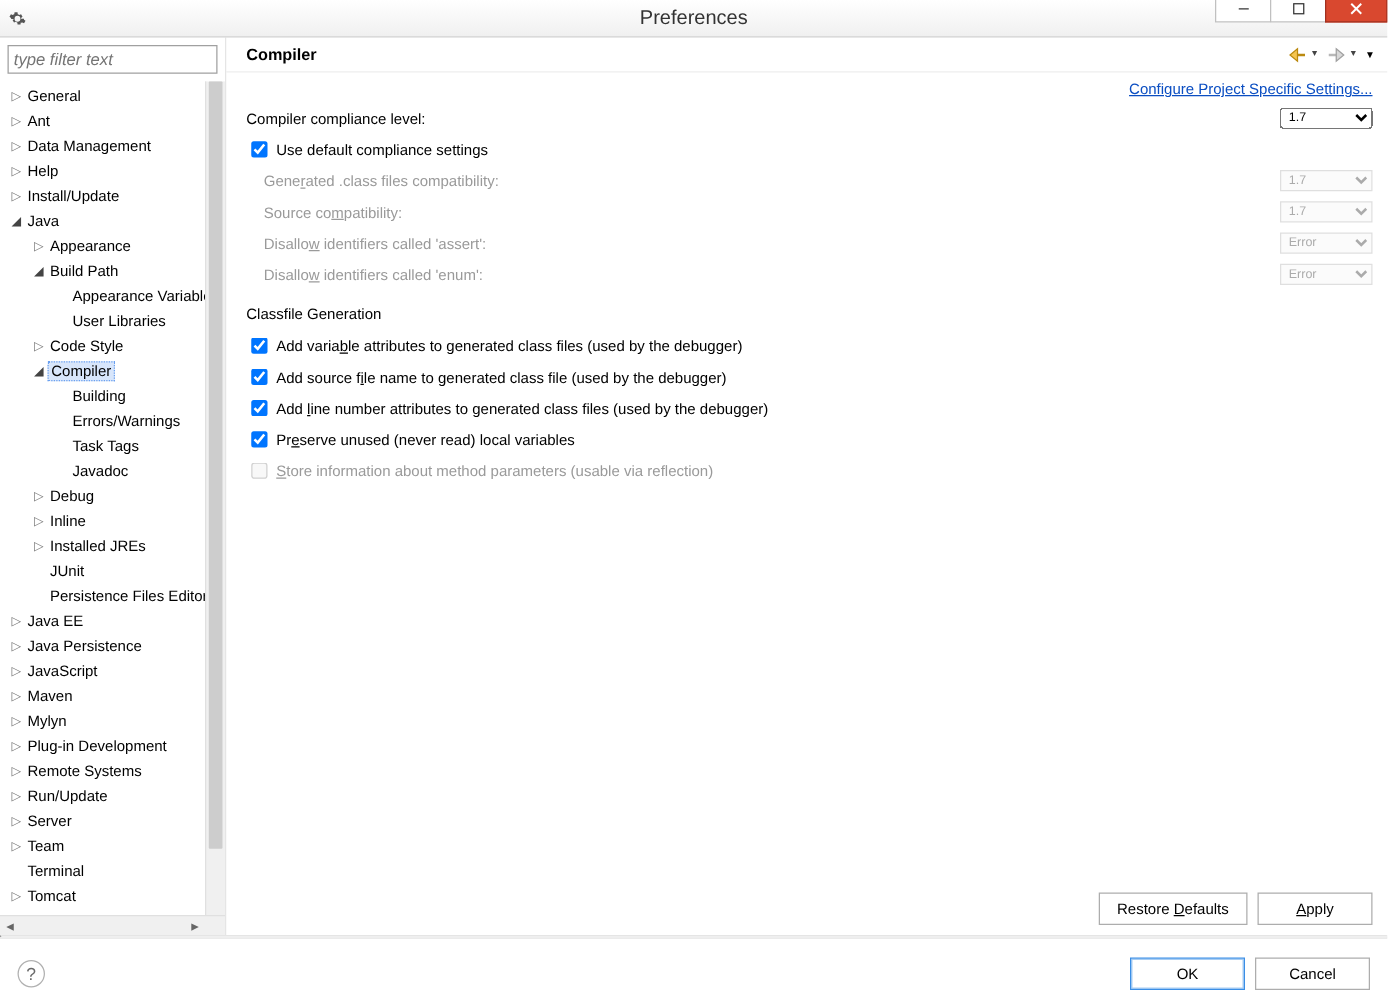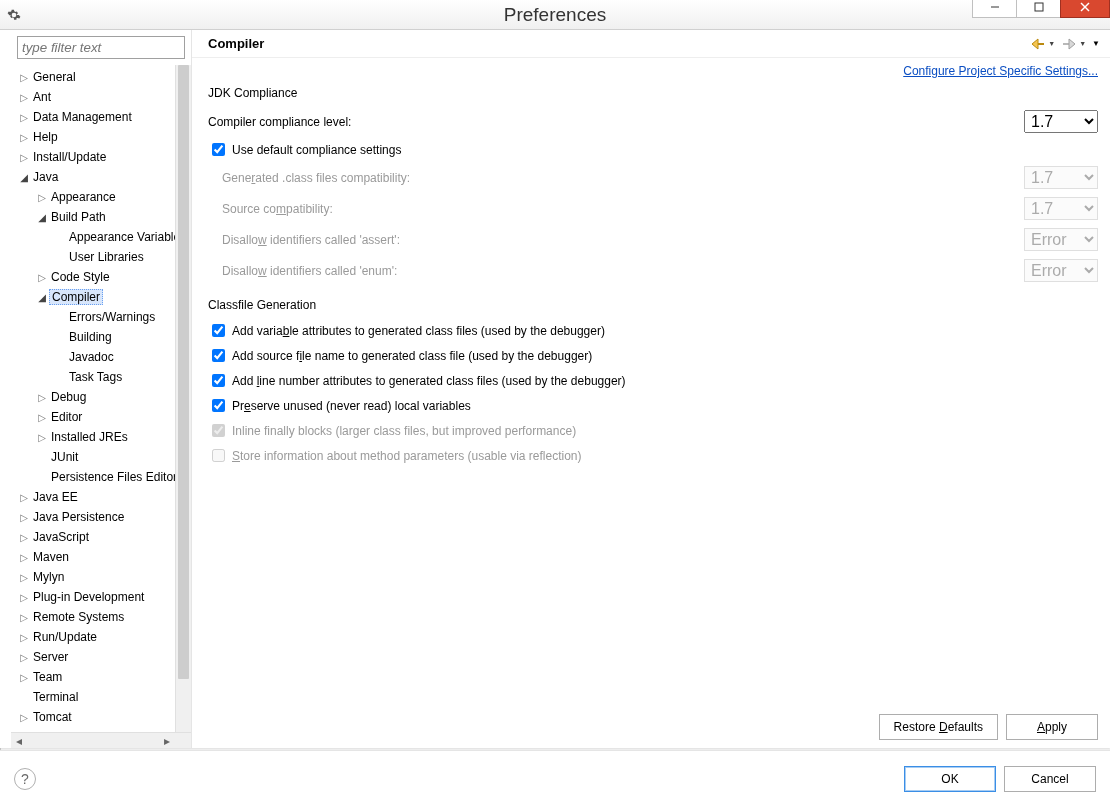--- a/index.html
+++ b/index.html
@@ -24,21 +24,21 @@
   }
   .titlebar .gear {
     margin-left: 6px;
     width: 16px; height: 16px;
     display: flex; align-items: center; justify-content: center;
   }
   .titlebar .title {
     position: absolute;
     left: 50%; transform: translateX(-50%);
     color: #333;
-    font-size: 19px;
+    font-size: 16px;
   }
   .winbtns {
     position: absolute;
     right: 0; top: -4px;
     display: flex;
   }
   .winbtn {
     width: 45px; height: 22px;
     display: flex; align-items: center; justify-content: center;
     border: 1px solid #c0c0c0;
@@ -54,21 +54,20 @@
   }
   .content {
     display: flex;
     height: 718px;
   }
   .leftpane {
     width: 181px;
     border-right: 1px solid #e5e5e5;
     display: flex;
     flex-direction: column;
-    margin-left: 11px;
   }
   .filterbox {
     margin: 6px;
     padding: 3px 4px;
     border: 1px solid #a0a0a0;
     color: #888;
     font-style: italic;
     background: #fff;
   }
   .tree-wrap {
@@ -177,21 +176,21 @@
   }
   .formrow {
     display: flex;
     align-items: center;
     justify-content: space-between;
     padding: 4px 0;
   }
   .formrow .flabel { }
   .formrow select {
     width: 74px;
-    font-size: 16px;
+    font-size: 10px;
     padding: 1px 2px;
   }
   .formrow.disabled .flabel { color: #9a9a9a; }
   .formrow.disabled select {
     color: #888;
     background: #fafafa;
   }
   .chkrow {
     display: flex;
     align-items: center;
@@ -323,41 +322,41 @@
           <div class="tree-item" style="padding-left: 24px;">
             <span class="twisty">▷</span>
             <span class="label">Code Style</span>
           </div>
           <div class="tree-item selected" style="padding-left: 24px;">
             <span class="twisty open">◢</span>
             <span class="label">Compiler</span>
           </div>
           <div class="tree-item" style="padding-left: 42px;">
             <span class="twisty"></span>
+            <span class="label">Building</span>
+          </div>
+          <div class="tree-item" style="padding-left: 42px;">
+            <span class="twisty"></span>
             <span class="label">Errors/Warnings</span>
           </div>
           <div class="tree-item" style="padding-left: 42px;">
             <span class="twisty"></span>
-            <span class="label">Building</span>
+            <span class="label">Task Tags</span>
           </div>
           <div class="tree-item" style="padding-left: 42px;">
             <span class="twisty"></span>
             <span class="label">Javadoc</span>
           </div>
-          <div class="tree-item" style="padding-left: 42px;">
-            <span class="twisty"></span>
-            <span class="label">Task Tags</span>
-          </div>
           <div class="tree-item" style="padding-left: 24px;">
             <span class="twisty">▷</span>
             <span class="label">Debug</span>
           </div>
           <div class="tree-item" style="padding-left: 24px;">
             <span class="twisty">▷</span>
-            <span class="label">Editor</span>
+            <span class="label">Inline</span>
           </div>
           <div class="tree-item" style="padding-left: 24px;">
             <span class="twisty">▷</span>
             <span class="label">Installed JREs</span>
           </div>
           <div class="tree-item" style="padding-left: 24px; text-align: center;">
             <span class="twisty"></span>
             <span class="label">JUnit</span>
           </div>
           <div class="tree-item" style="padding-left: 24px;">
@@ -443,21 +442,20 @@
         </span>
         <span class="dd" style="font-size:8px;">▼</span>
       </div>
     </div>
 
     <div class="linkrow">
       <a href="#">Configure Project Specific Settings...</a>
     </div>
 
     <div class="mainform">
-      <div class="section-title">JDK Compliance</div>
 
       <div class="formrow">
         <span class="flabel"><span>Compiler compliance level:</span></span>
         <select><option>1.7</option></select>
       </div>
 
       <div class="chkrow">
         <input type="checkbox" checked="" style="">
         <label>Use default compliance settings</label>
       </div>
@@ -493,24 +491,20 @@
       </div>
       <div class="chkrow">
         <input type="checkbox" checked="" style="">
         <label>Add <span class="u">l</span>ine number attributes to generated class files (used by the debugger)</label>
       </div>
       <div class="chkrow">
         <input type="checkbox" checked="" style="">
         <label>Pr<span class="u">e</span>serve unused (never read) local variables</label>
       </div>
       <div class="chkrow disabled">
-        <input type="checkbox" checked="" disabled="" style="">
-        <label>Inline finally blocks (larger class files, but improved performance)</label>
-      </div>
-      <div class="chkrow disabled">
         <input type="checkbox" disabled="" style="">
         <label><span class="u">S</span>tore information about method parameters (usable via reflection)</label>
       </div>
     </div>
 
     <div class="btnrow">
       <button class="btn">Restore <span class="u">D</span>efaults</button>
       <button class="btn"><span class="u">A</span>pply</button>
     </div>
   </div>

